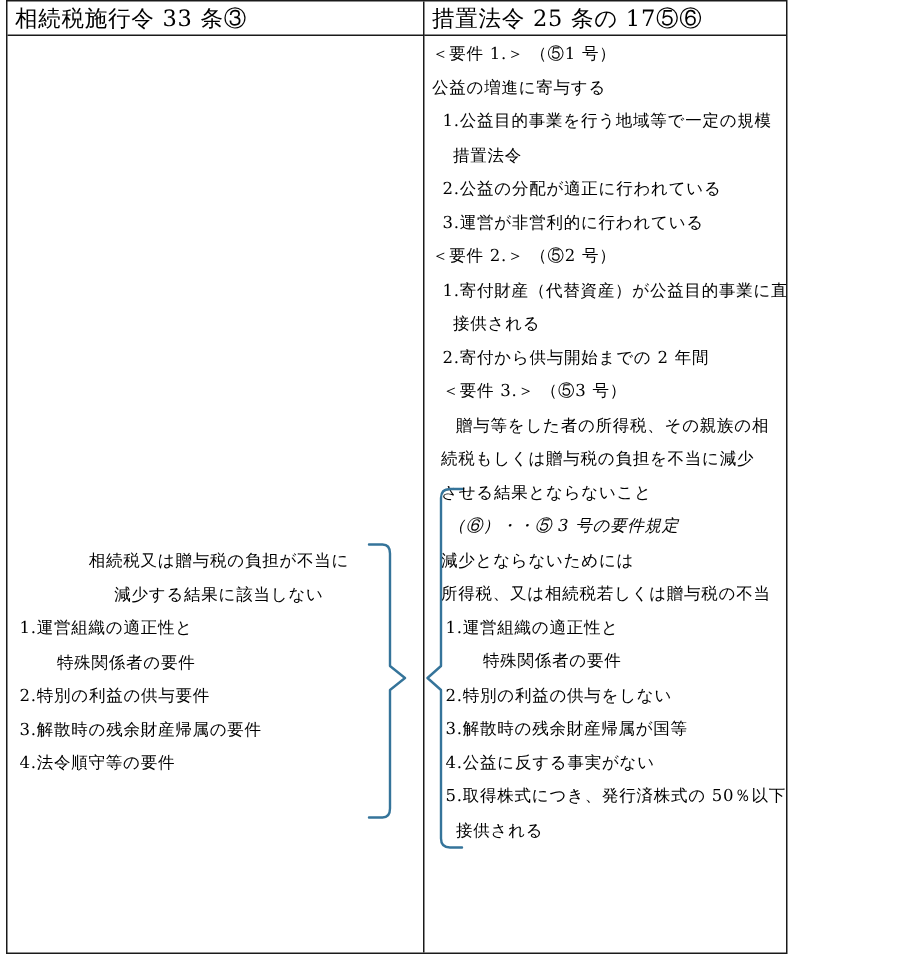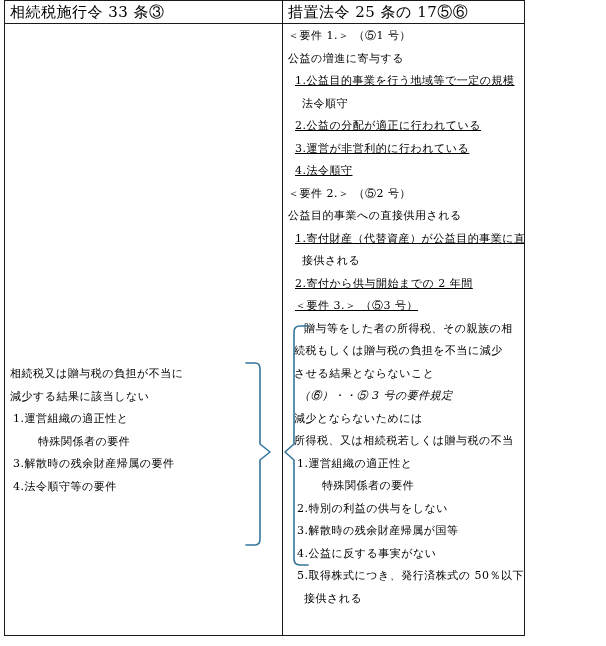--- a/index.html
+++ b/index.html
@@ -32,29 +32,29 @@
   .left-block{
     position:absolute;top:339px;left:5px;right:0;
   }
   .body-right{padding:1px 3px 0 5px;}
   .ln{
     font-size:11px;line-height:22.5px;height:22.5px;
     letter-spacing:0.5px;white-space:nowrap;
   }
   
   .i0{padding-left:0;}
-  .i1{padding-left:7px;text-decoration:underline;}
+  .i1{padding-left:7px;}
   .i2{padding-left:14px;}
   .i3{padding-left:6px;}
   .i4{padding-left:16px;}
   .i5{padding-left:11px;font-style:italic;}
   .i6{padding-left:9px;}
   .i7{padding-left:34px;}
   .i8{padding-left:16px;}
-  .li0{padding-left:0;}
+  .li0{padding-left:0;text-align:center;}
   .li1{padding-left:3px;}
   .li2{padding-left:28px;}
   .overlay{
     position:absolute;left:0;top:0;width:606px;height:646px;
     pointer-events:none;
   }
 </style>
 </head>
 <body>
 
@@ -69,35 +69,34 @@
     <div class="cell row-header hdr">
       <span>措置法令 25 条の 17⑤⑥</span>
     </div>
 
     <div class="cell col-left body-left">
       <div class="left-block">
         <div class="ln li0">相続税又は贈与税の負担が不当に</div>
         <div class="ln li0">減少する結果に該当しない</div>
         <div class="ln li1">1.運営組織の適正性と</div>
         <div class="ln li2">特殊関係者の要件</div>
+        <div class="ln li1">2.特別の利益の供与要件</div>
         <div class="ln li1">3.解散時の残余財産帰属の要件</div>
         <div class="ln li1">4.法令順守等の要件</div>
       </div>
     </div>
 
     <div class="cell body-right">
       <div class="ln i0">＜要件 1.＞ （⑤1 号）</div>
       <div class="ln i0">公益の増進に寄与する</div>
       <div class="ln i1">1.公益目的事業を行う地域等で一定の規模</div>
-      <div class="ln i2">法令順守</div>
+      <div class="ln i2">措置法令</div>
       <div class="ln i1">2.公益の分配が適正に行われている</div>
       <div class="ln i1">3.運営が非営利的に行われている</div>
-      <div class="ln i1">4.法令順守</div>
       <div class="ln i0">＜要件 2.＞ （⑤2 号）</div>
-      <div class="ln i0">公益目的事業への直接供用される</div>
       <div class="ln i1">1.寄付財産（代替資産）が公益目的事業に直</div>
       <div class="ln i2">接供される</div>
       <div class="ln i1">2.寄付から供与開始までの 2 年間</div>
       <div class="ln i1">＜要件 3.＞ （⑤3 号）</div>
       <div class="ln i4">贈与等をした者の所得税、その親族の相</div>
       <div class="ln i3">続税もしくは贈与税の負担を不当に減少</div>
       <div class="ln i3">させる結果とならないこと</div>
       <div class="ln i5">（⑥）・・⑤ 3 号の要件規定</div>
       <div class="ln i3">減少とならないためには</div>
       <div class="ln i3">所得税、又は相続税若しくは贈与税の不当</div>

